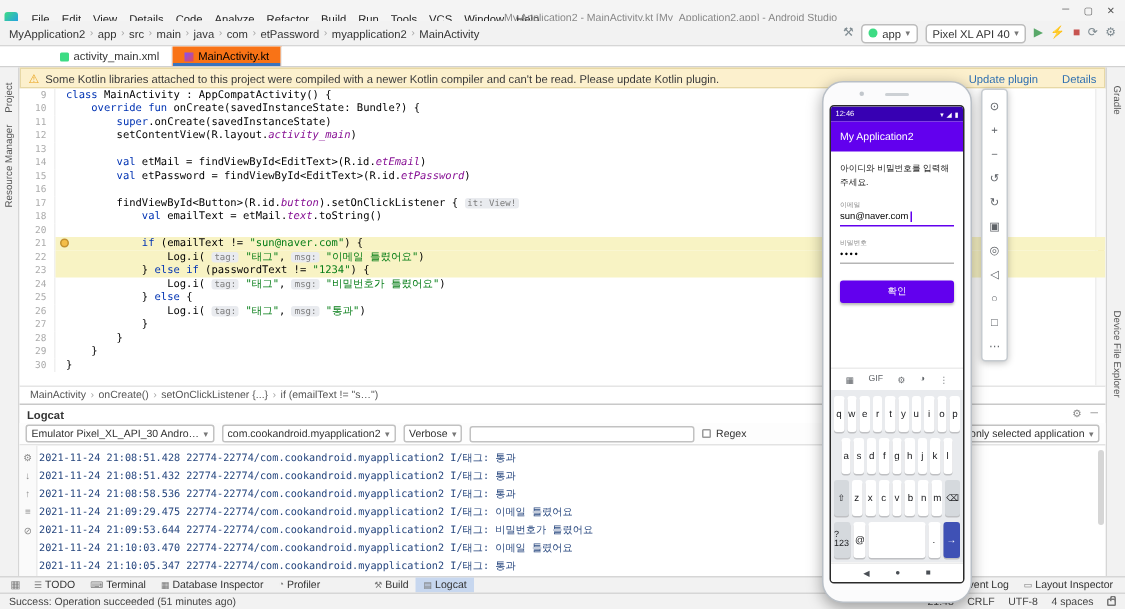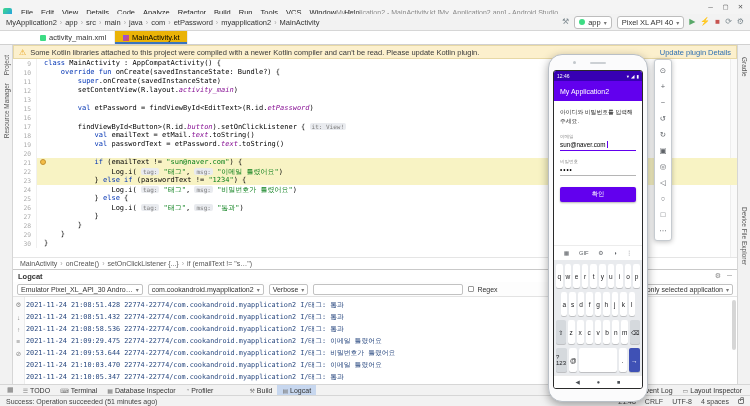--- a/index.html
+++ b/index.html
@@ -23,27 +23,27 @@
   .crumb{font-size:7.5px;color:#333;white-space:nowrap;}
   .crumb-sep{font-size:7px;color:#a8a8a8;}
   .tb-right{margin-left:auto;display:flex;align-items:center;gap:5px;}
   .tb-icon{font-size:8px;color:#7f8b91;line-height:1;}
   .chip{display:flex;align-items:center;gap:3px;border:1px solid #bdbdbd;background:#fff;border-radius:3px;padding:1px 4px;font-size:7.5px;color:#333;white-space:nowrap;}
   .andot{width:6px;height:6px;border-radius:50%;background:#3ddc84;flex:none;}
   .chip .caret{font-size:6px;color:#777;}
   
   .tabrow{position:absolute;left:0;top:31px;right:0;height:14px;background:#fff;border-bottom:1px solid #d1d1d1;display:flex;align-items:stretch;padding-left:32px;}
   .tab{display:flex;align-items:center;gap:3px;padding:0 8px;font-size:7.5px;color:#333;border-right:1px solid #ececec;}
-  .tab.active{box-shadow:inset 0 -2px 0 #3b74bd;color:#000;background:#eab308;}
+  .tab.active{box-shadow:inset 0 -2px 0 #3b74bd;color:#000;background:#f97316;}
   .ic-android{width:6px;height:6px;border-radius:1px;background:#3ddc84;}
   .ic-kotlin{width:6px;height:6px;background:linear-gradient(135deg,#7f52ff,#e44857);}
   
   .banner{position:absolute;left:13px;top:45px;right:13px;height:14px;background:#fcf0cd;border:1px solid #e7d8a5;display:flex;align-items:center;gap:4px;padding:0 5px;font-size:7.5px;color:#3a3a3a;white-space:nowrap;overflow:hidden;}
   .warn{color:#e8a016;font-size:8px;}
-  .bannerlinks{margin-left:auto;display:flex;gap:2px;justify-content:flex-end;}
+  .bannerlinks{margin-left:auto;display:flex;gap:16px;justify-content:flex-end;}
   .blink{color:#2e6fb0;white-space:nowrap;}
   
   .strip{position:absolute;width:13px;background:#f2f2f2;display:flex;flex-direction:column;align-items:center;}
   .strip.left{left:0;top:45px;bottom:22px;border-right:1px solid #d6d6d6;}
   .strip.right{right:0;top:45px;bottom:22px;border-left:1px solid #d6d6d6;}
   .vlabel{font-size:6.5px;color:#555;white-space:nowrap;writing-mode:vertical-rl;}
   .strip.left .vlabel{transform:rotate(180deg);}
   .strip.left .vlabel:nth-child(1){margin-top:10px;}
   .strip.left .vlabel:nth-child(2){margin-top:8px;}
   .strip.right .vlabel:nth-child(1){margin-top:12px;}
@@ -239,38 +239,38 @@
     </div>
     <div class="eline">
       <span class="ln">12</span>
       <span class="ecode"><span>        setContentView(R.layout.</span><span class="fld">activity_main</span><span>)</span></span>
     </div>
     <div class="eline">
       <span class="ln">13</span>
       <span class="ecode"></span>
     </div>
     <div class="eline">
+      <span class="ln">14</span>
+      <span class="ecode"><span>        </span><span class="kw">val </span><span>etMail = findViewById&lt;EditText&gt;(R.id.</span><span class="fld">etEmail</span><span>)</span></span>
+    </div>
+    <div class="eline">
       <span class="ln">15</span>
       <span class="ecode"><span>        </span><span class="kw">val </span><span>etPassword = findViewById&lt;EditText&gt;(R.id.</span><span class="fld">etPassword</span><span>)</span></span>
     </div>
     <div class="eline">
       <span class="ln">16</span>
       <span class="ecode"></span>
     </div>
     <div class="eline">
       <span class="ln">17</span>
       <span class="ecode"><span>        findViewById&lt;Button&gt;(R.id.</span><span class="fld">button</span><span>).setOnClickListener { </span><span class="hint">it: View!</span></span>
     </div>
     <div class="eline">
       <span class="ln">18</span>
       <span class="ecode"><span>            </span><span class="kw">val </span><span>emailText = etMail.</span><span class="fld">text</span><span>.toString()</span></span>
-    </div>
-    <div class="eline">
-      <span class="ln">19</span>
-      <span class="ecode"><span>            </span><span class="kw">val </span><span>passwordText = etPassword.</span><span class="fld">text</span><span>.toString()</span></span>
     </div>
     <div class="eline">
       <span class="ln">20</span>
       <span class="ecode"></span>
     </div>
     <div class="eline hl">
       <span class="ln">21</span>
       <span class="bulb"></span>
       <span class="ecode"><span>            </span><span class="kw">if </span><span>(emailText != </span><span class="str">"sun@naver.com"</span><span>) {</span></span>
     </div>

